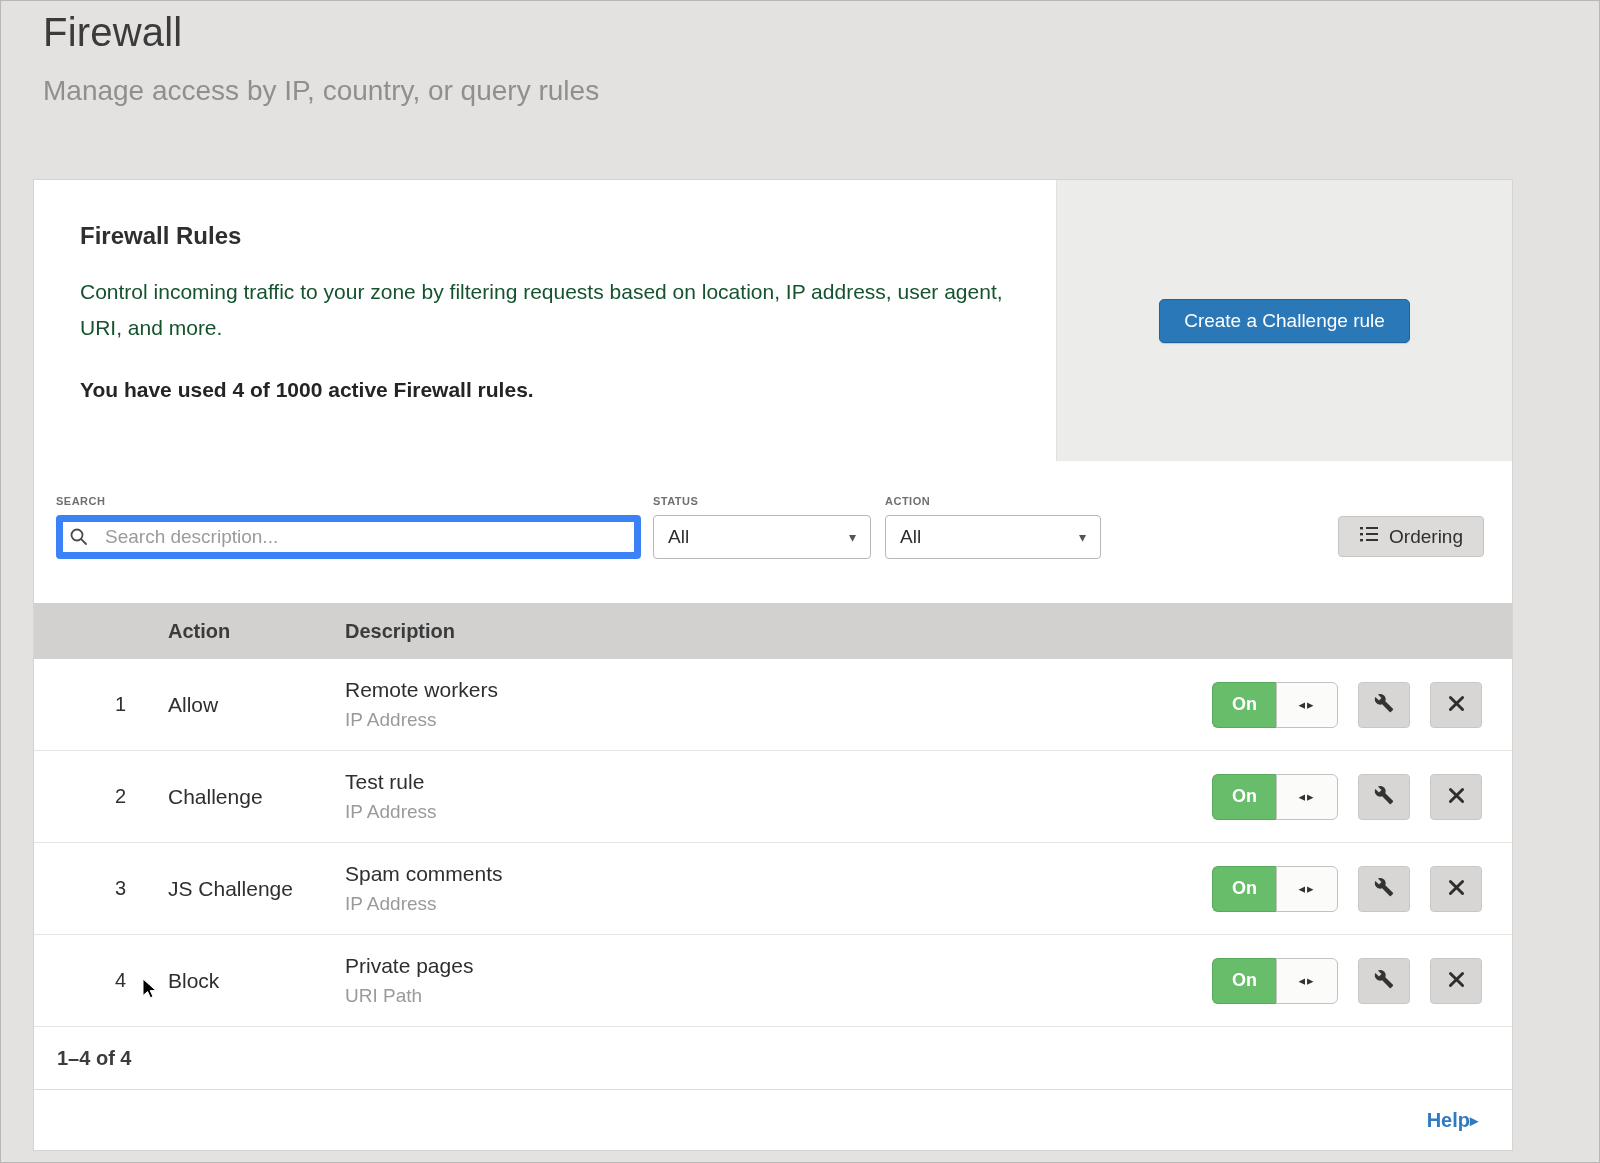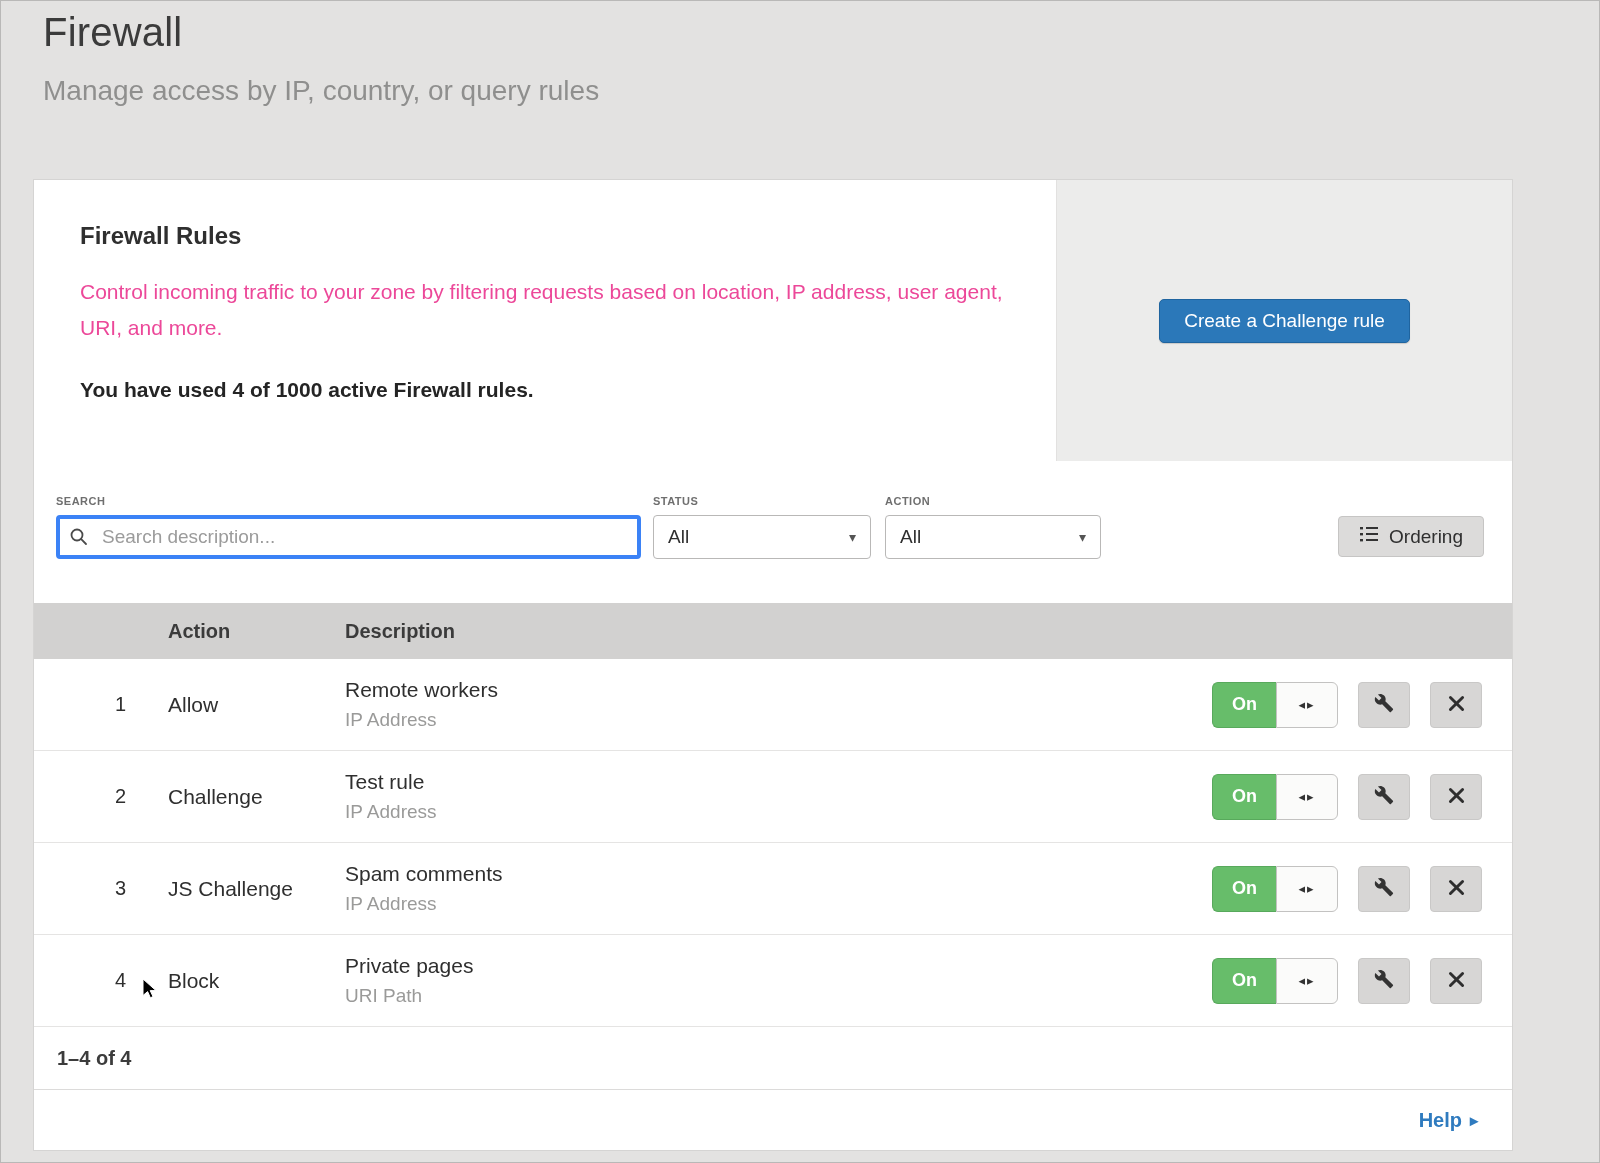--- a/index.html
+++ b/index.html
@@ -20,21 +20,21 @@
   
   .card {
     position:absolute; left:33px; top:143px; width:1480px;
     background:#ffffff; border:1px solid #d5d4d3;margin-top:36px;
   }
 
   
   .intro { display:flex; min-height:281px; }
   .intro-left { flex:1; padding:42px 40px 36px 46px; background:#fff; }
   .intro-title { font-size:24px; font-weight:700; color:#2f2f2f; margin-bottom:24px; }
-  .intro-desc { font-size:21px; line-height:1.72; color:#ec4899; max-width:945px; }
+  .intro-desc { font-size:21px; line-height:1.72; color:#14532d; max-width:945px; }
   .intro-usage { font-size:21px; font-weight:700; color:#242424; margin-top:32px; }
   .intro-right {
     width:456px; background:#ececeb; border-left:1px solid #e2e1e0;
     display:flex; align-items:center; justify-content:center;
   }
   .create-btn {
     font-family:inherit; font-size:19px; font-weight:500; color:#fff;
     background:#2b78b9; border:1px solid #1f649f; border-radius:5px;
     padding:10px 24px; cursor:pointer; box-shadow:0 1px 1px rgba(0,0,0,.15);
   }
@@ -46,21 +46,21 @@
   }
   .filter { display:flex; flex-direction:column; }
   .filter-label {
     font-size:11px; font-weight:700; letter-spacing:.5px;
     color:#6f6f6f; text-transform:uppercase; margin-bottom:8px;
   }
   .search-wrap { position:relative; width:585px; }
   .search-wrap .mag { position:absolute; left:13px; top:12px; }
   .search-input {
     width:100%; height:44px; font-family:inherit; font-size:19px; color:#333;
-    border:4px solid #3b82f6; border-radius:4px; padding:0 14px 0 42px; outline:none;
+    border:7px solid #3b82f6; border-radius:4px; padding:0 14px 0 42px; outline:none;
     background:#fff;
   }
   .search-input::placeholder { color:#9b9b9b; }
   .gap1 { width:12px; } .gap2 { width:14px; }
   .select {
     height:44px; background:#fff; border:1px solid #b9b8b7; border-radius:4px;
     display:flex; align-items:center; justify-content:space-between;
     padding:0 14px; font-size:19px; color:#2f2f2f; cursor:pointer;text-align:right;
   }
   .select.status { width:218px; }
@@ -111,21 +111,21 @@
     height:63px; display:flex; align-items:center; padding-left:23px;
     border-bottom:1px solid #dcdbda; background:#fff;
   }
   .pagination { font-size:20px; font-weight:600; color:#3c3c3c; }
   .help-row {
     height:60px; display:flex; align-items:center; justify-content:flex-end;
     padding-right:34px; background:#fff;
   }
   .help-link {
     font-size:20px; font-weight:600; color:#2f7bbf; text-decoration:none;
-    display:flex; align-items:center; gap:8px; cursor:pointer;
+    display:flex; align-items:center; cursor:pointer;
   }
   .help-arrow { font-size:16px; }
 
   
   .cursor { position:absolute; left:142px; top:978px; pointer-events:none; }
 </style>
 </head>
 <body>
 
 <div class="page-header">

